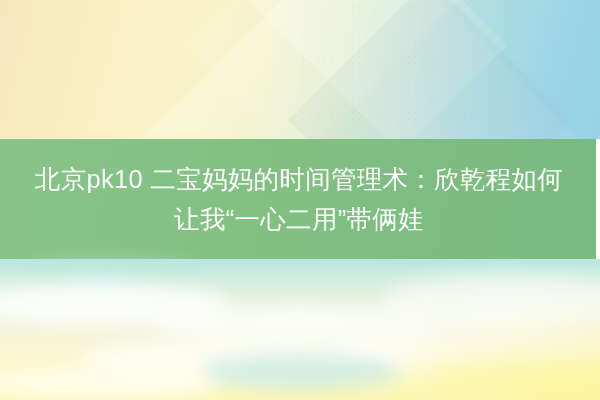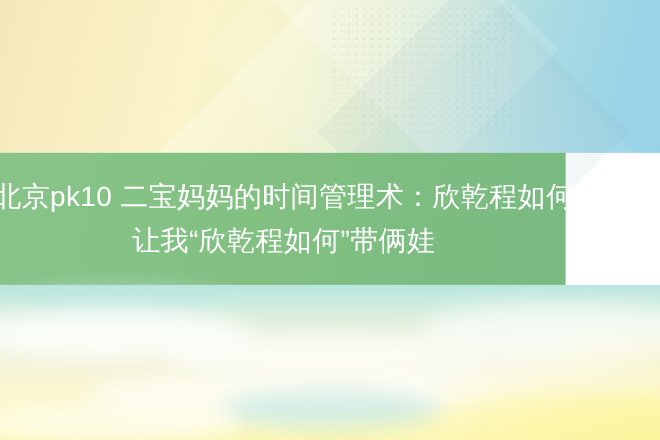--- a/index.html
+++ b/index.html
@@ -68,21 +68,21 @@
     opacity: 0.30;
     background-image: radial-gradient(rgba(160,160,130,0.55) 0.7px, rgba(0,0,0,0) 0.8px);
     background-size: 7px 7px;
   }
 
   
   .zone-band {
     position: absolute;
     left: 0;
     top: 139px;
-    width: 514px;
+    width: 596px;
     height: 120px;
     background: #85c185;
     background-image: linear-gradient(100deg, #88c489 0%, #82c082 46%, #79ba81 100%);
     display: flex;
     flex-direction: column;
     align-items: center;
     justify-content: center;
   }
   .title-line {
     color: #ffffff;
@@ -145,21 +145,21 @@
   <div class="zone-top">
     <div class="geo geo-a"></div>
     <div class="geo geo-b"></div>
     <div class="geo geo-c"></div>
     <div class="geo geo-d"></div>
     <div class="geo geo-dots"></div>
   </div>
 
   <div class="zone-band">
     <div class="title-line l1">北京pk10 二宝妈妈的时间管理术：欣乾程如何</div>
-    <div class="title-line l2">让我“欣乾程如何”带俩娃</div>
+    <div class="title-line l2">让我“一心二用”带俩娃</div>
   </div>
 
   <div class="zone-bottom">
     <div class="cloud c9"></div>
     <div class="cloud c1"></div>
     <div class="cloud c2"></div>
     <div class="cloud c3"></div>
     <div class="cloud c10"></div>
     <div class="cloud c4"></div>
     <div class="cloud c5"></div>

